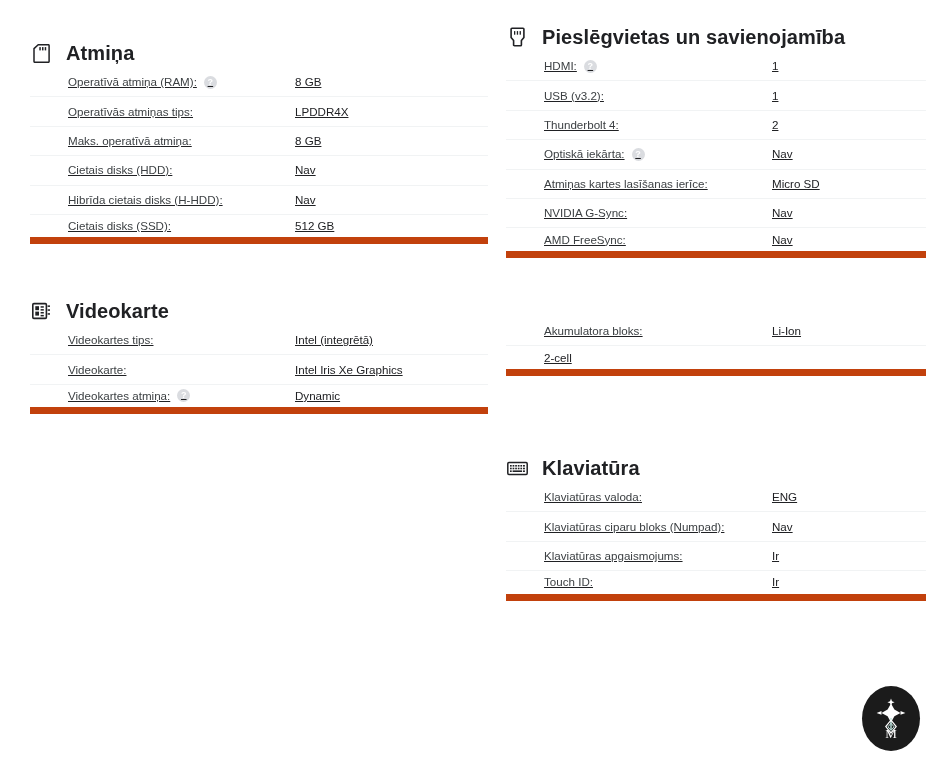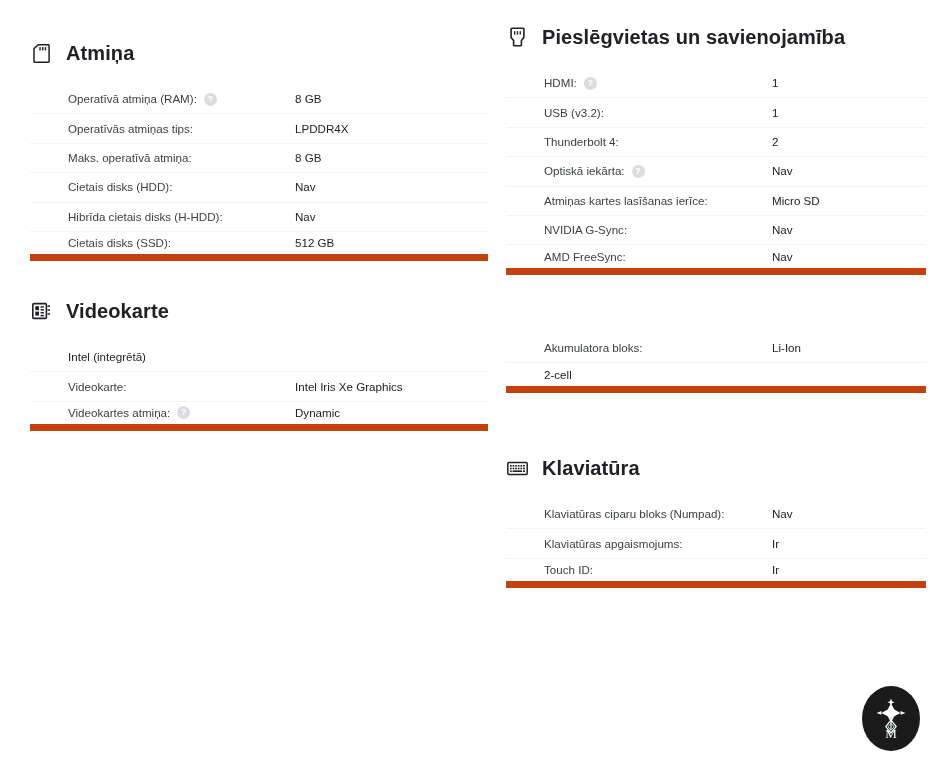--- a/index.html
+++ b/index.html
@@ -53,22 +53,23 @@
     margin-left: 14px;
     font-size: 20px;
     font-weight: 700;
     letter-spacing: .1px;
     color: #202124;
     line-height: 20px;
     white-space: nowrap;
   }
 
   .spec-table {
-    margin-top: 20px;
+    margin-top: 3px;
     width: 100%;
+    text-decoration: underline;
   }
 
   .spec-row {
     display: flex;
     align-items: center;
     height: 29.4px;
     border-bottom: 1px solid #f1f3f4;
     font-size: 11.6px;
     line-height: 16px;
   }
@@ -208,20 +209,23 @@
             <rect x="8.6" y="12.9" width="3.2" height="1.5" fill="#202124"></rect>
             <rect x="15.6" y="3.4" width="2.4" height="1.5" fill="#202124"></rect>
             <rect x="15.6" y="7.3" width="2.4" height="1.5" fill="#202124"></rect>
             <rect x="15.6" y="11.2" width="2.4" height="1.5" fill="#202124"></rect>
           </svg>
         </span>
         <span class="section-title">Videokarte</span>
       </div>
       <div class="spec-table">
           <div class="spec-row">
+            <div class="spec-label">
+              <span class="spec-label-text">Videokartes tips:</span>
+            </div>
             <div class="spec-value">Intel (integrētā)</div>
           </div>
           <div class="spec-row">
             <div class="spec-label">
               <span class="spec-label-text">Videokarte:</span>
             </div>
             <div class="spec-value">Intel Iris Xe Graphics</div>
           </div>
           <div class="spec-row">
             <div class="spec-label">
@@ -331,20 +335,26 @@
             <rect x="3" y="9.4" width="1.7" height="1.6" fill="#202124"></rect>
             <rect x="5.6" y="9.4" width="9.5" height="1.6" fill="#202124"></rect>
             <rect x="16" y="9.4" width="1.9" height="1.6" fill="#202124"></rect>
           </svg>
         </span>
         <span class="section-title">Klaviatūra</span>
       </div>
       <div class="spec-table">
           <div class="spec-row">
             <div class="spec-label">
+              <span class="spec-label-text">Klaviatūras valoda:</span>
+            </div>
+            <div class="spec-value">ENG</div>
+          </div>
+          <div class="spec-row">
+            <div class="spec-label">
               <span class="spec-label-text">Klaviatūras ciparu bloks (Numpad):</span>
             </div>
             <div class="spec-value">Nav</div>
           </div>
           <div class="spec-row">
             <div class="spec-label">
               <span class="spec-label-text">Klaviatūras apgaismojums:</span>
             </div>
             <div class="spec-value">Ir</div>
           </div>

